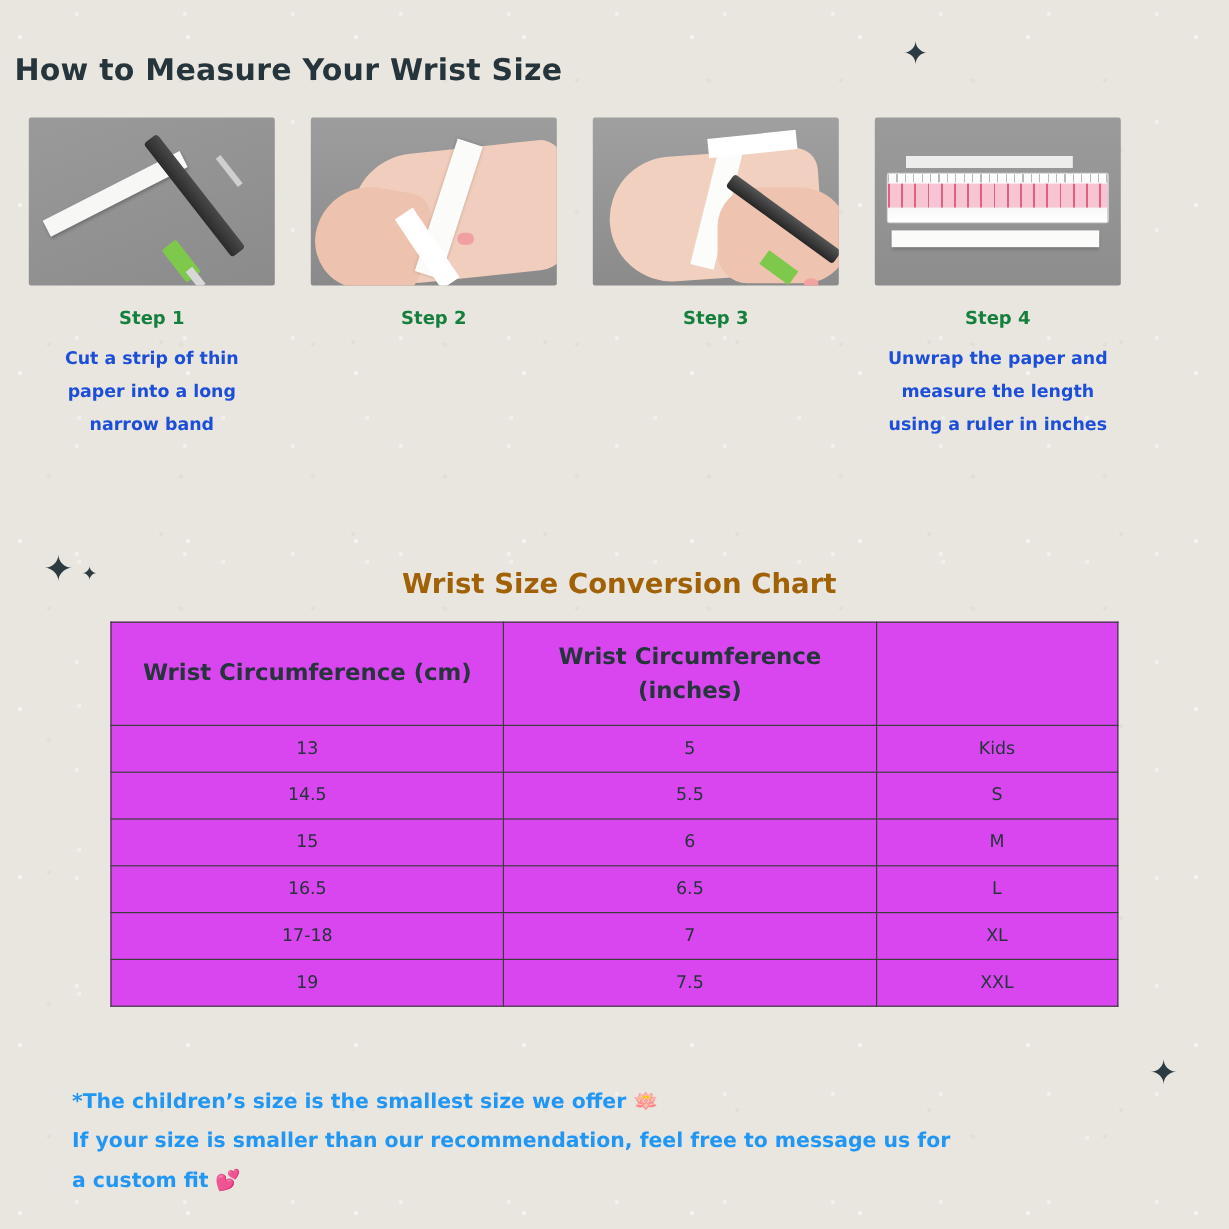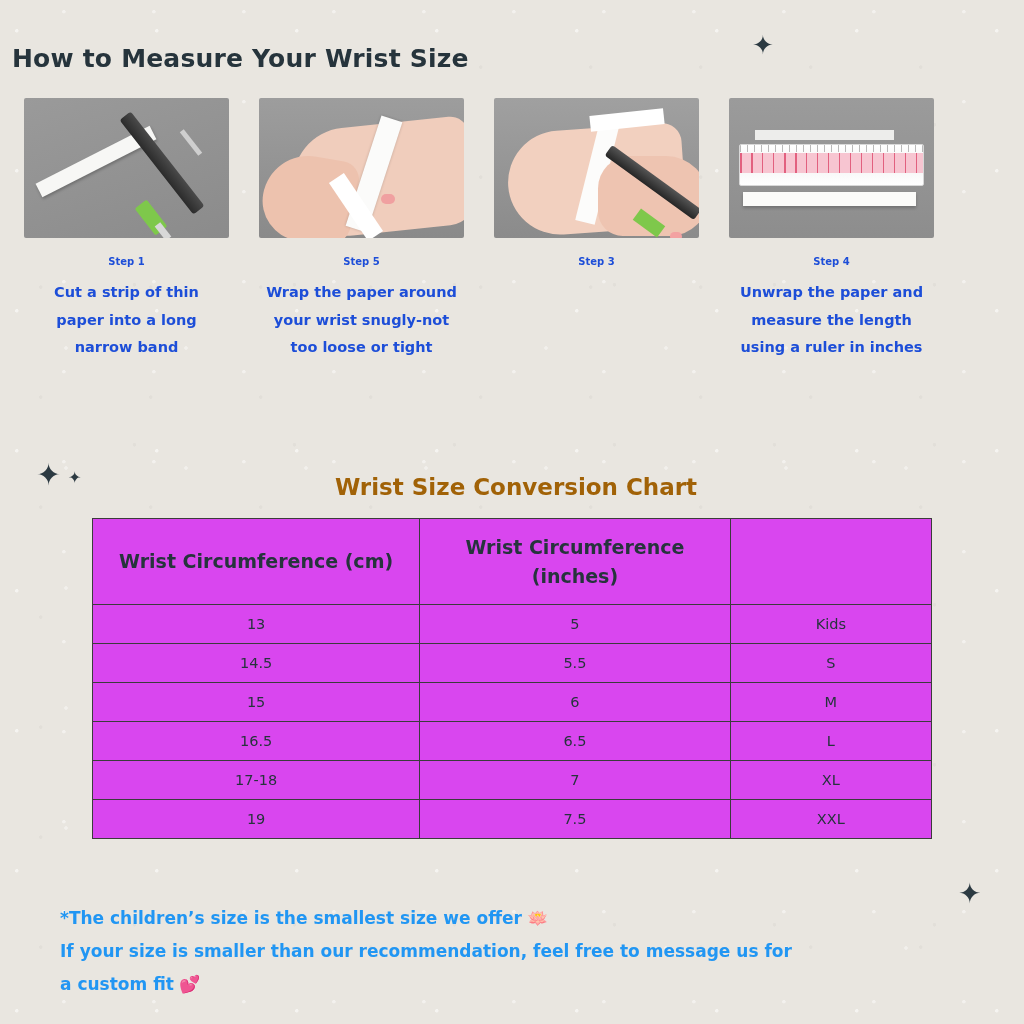--- a/index.html
+++ b/index.html
@@ -76,23 +76,23 @@
   .step-photo {
     width: 205px;
     height: 140px;
     border-radius: 2px;
     overflow: hidden;
     position: relative;
     background: #8e8e8e;
   }
   .step-label {
     margin-top: 18px;
-    font-size: 10px;
-    font-weight: bold;
-    color: #1d4ed8;
+    font-size: 15px;
+    font-weight: bold;
+    color: #15803d;
   }
   .step-text {
     margin-top: 12px;
     font-size: 14.5px;
     font-weight: bold;
     line-height: 1.9;
     text-align: center;
     color: #1d4ed8;
     width: 196px;
   }
@@ -353,22 +353,21 @@
     </div>
 
     <div class="step">
       <div class="step-photo ph2">
         <div class="arm"></div>
         <div class="hand"></div>
         <div class="band"></div>
         <div class="band-tail"></div>
         <div class="nail"></div>
       </div>
-      <div class="step-label">Step 5</div>
-      <div class="step-text">Wrap the paper around your wrist snugly-not too loose or tight</div>
+      <div class="step-label">Step 2</div>
     </div>
 
     <div class="step">
       <div class="step-photo ph3">
         <div class="arm"></div>
         <div class="band"></div>
         <div class="band2"></div>
         <div class="hand2"></div>
         <div class="pen"></div>
         <div class="pen-grip"></div>

